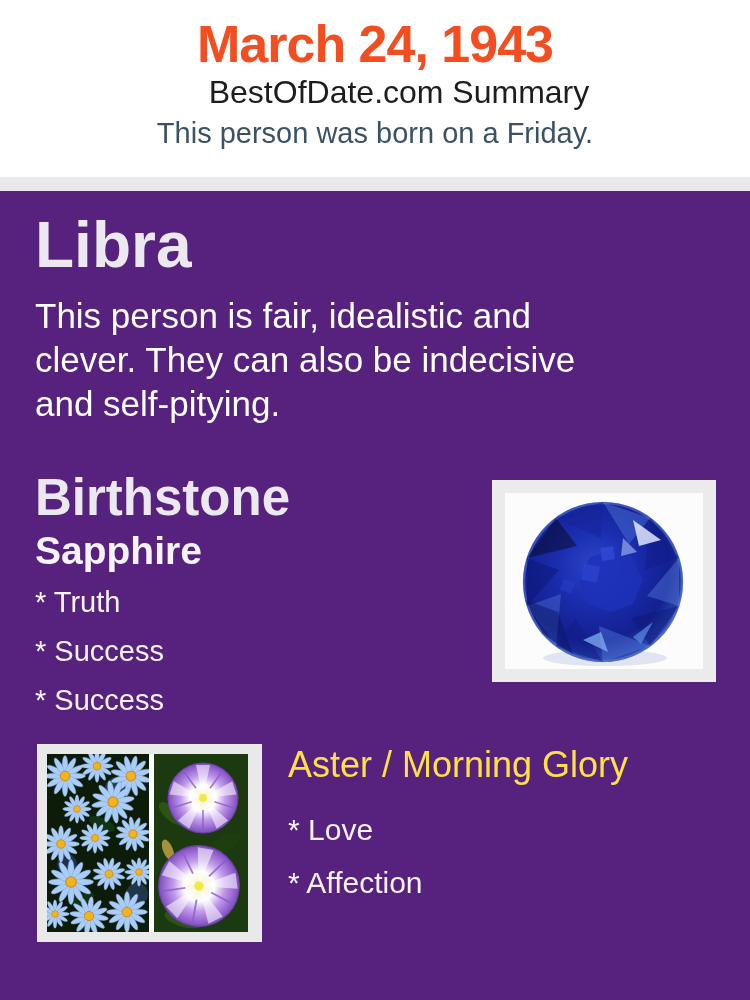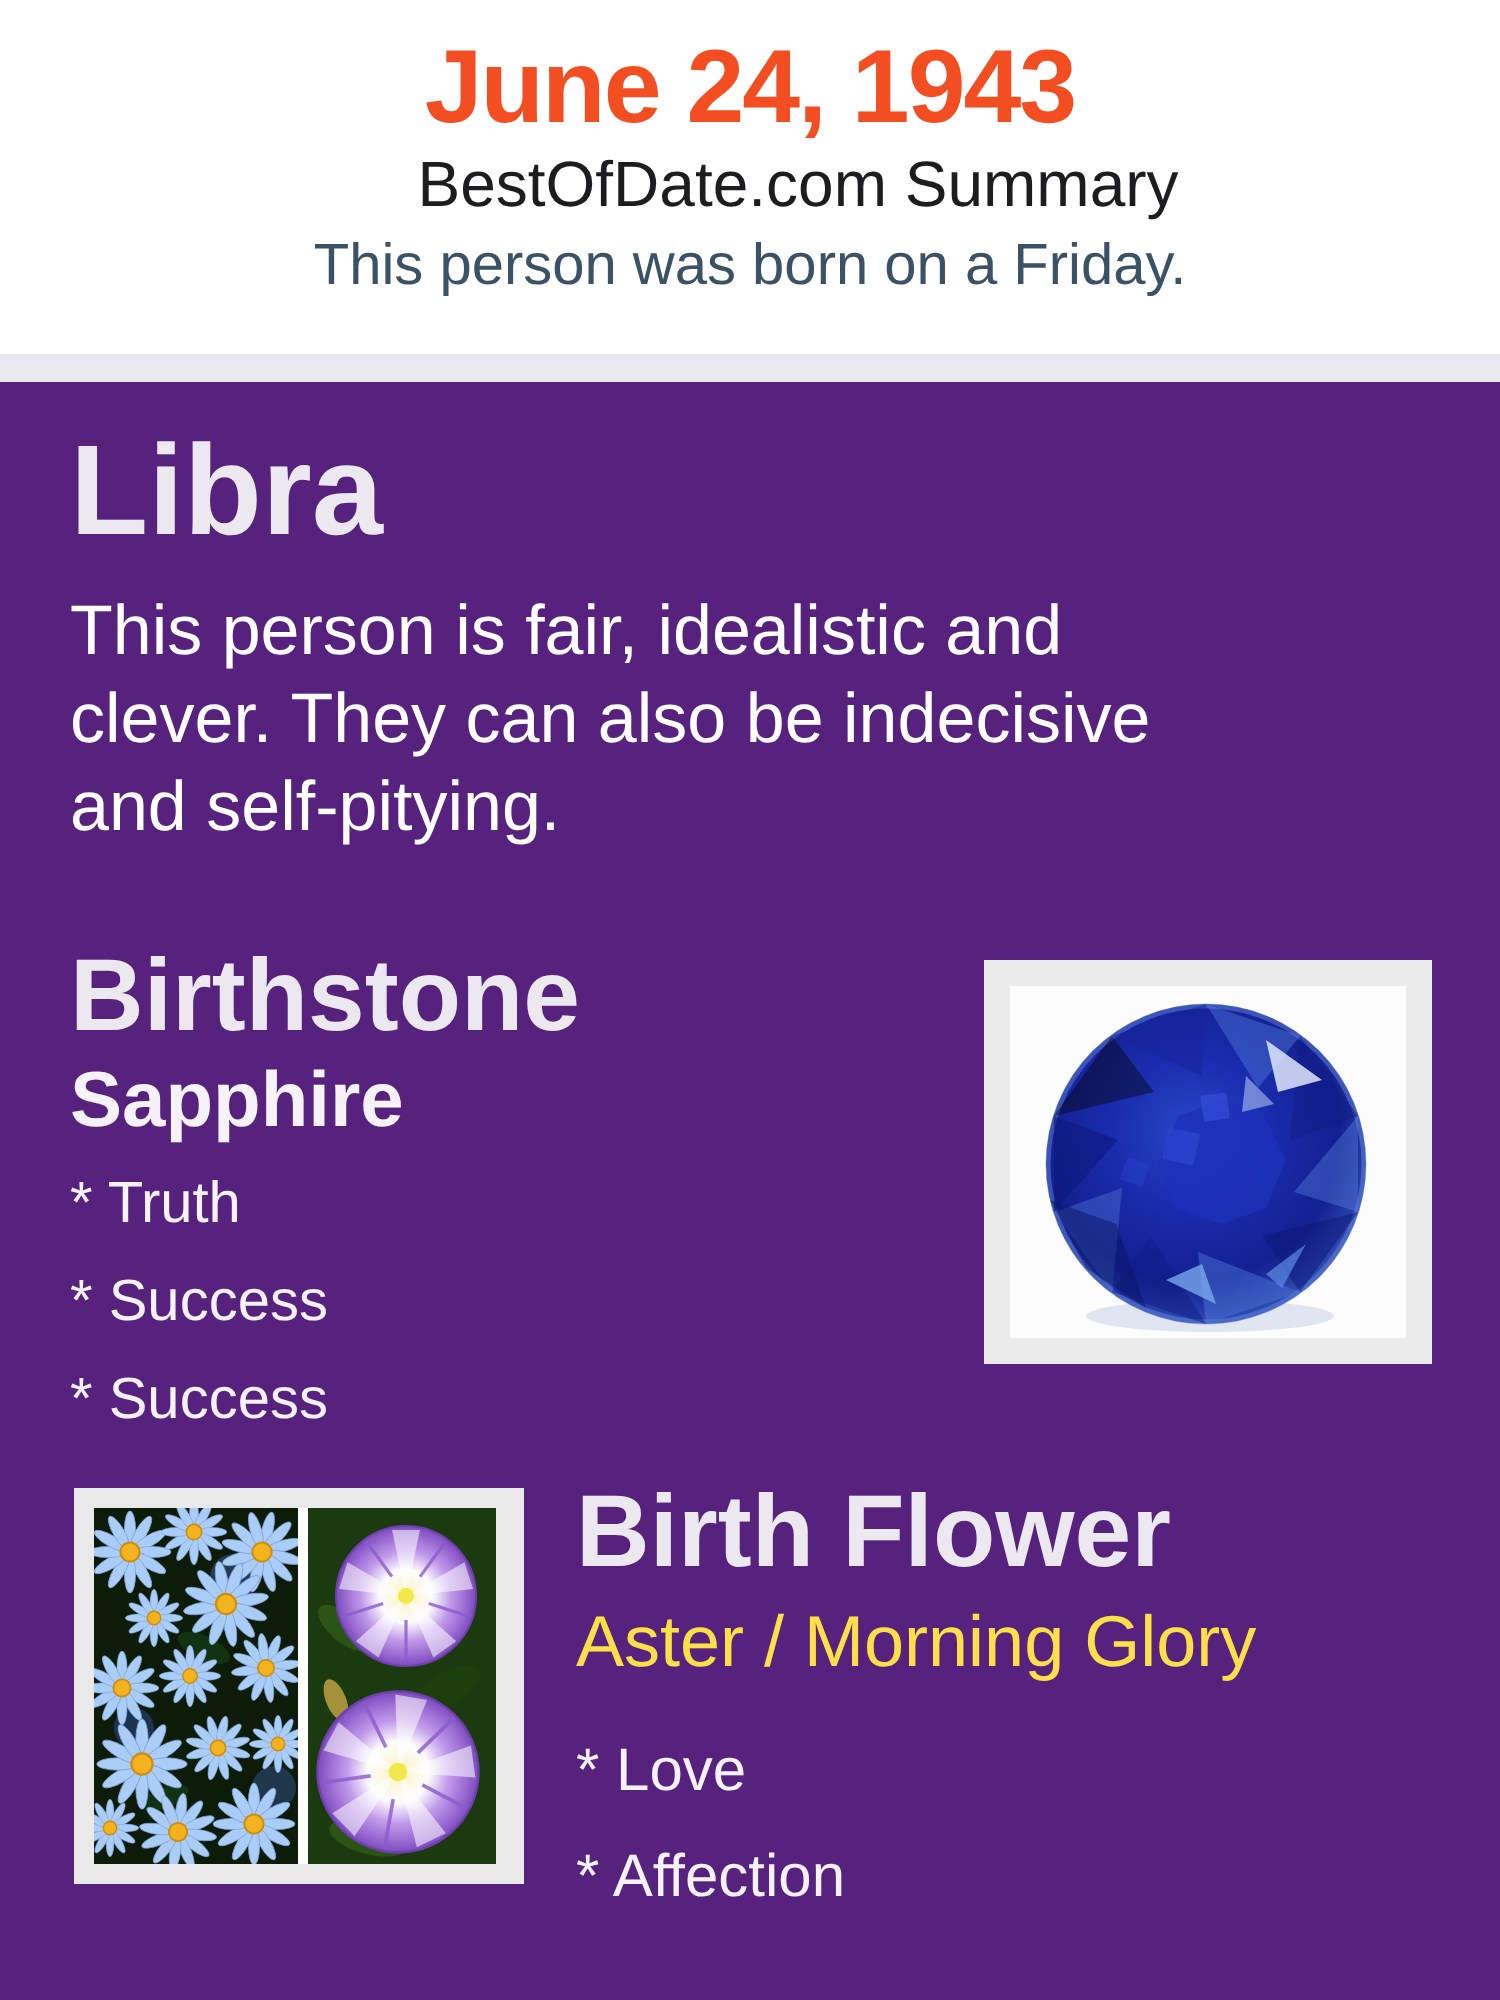--- a/index.html
+++ b/index.html
@@ -50,21 +50,21 @@
   .flower-name{margin-top:6px;font-size:36px;line-height:1.15;color:#fde047;}
   .birthflower .trait.first{margin-top:28px;}
   .birthflower .trait{font-size:30px;margin-top:20px;}
 </style>
 </head>
 <body>
 
 <div class="page">
 
   <header class="header">
-    <h1 class="date-title">June 24, 1943</h1>
+    <h1 class="date-title">March 24, 1943</h1>
     <div class="subtitle">BestOfDate.com Summary</div>
     <div class="born-note">This person was born on a Friday.</div>
   </header>
   <div class="divider"></div>
 
   <section class="zodiac">
     <h2 class="zodiac-name">Libra</h2>
     <p class="zodiac-desc">This person is fair, idealistic and clever. They can also be indecisive and self-pitying.</p>
   </section>
 
@@ -197,19 +197,18 @@
       <ellipse cx="18" cy="60" rx="16" ry="7" fill="#2c5515" transform="rotate(40 18 60)"></ellipse>
       <ellipse cx="70" cy="90" rx="18" ry="8" fill="#1d3f0d" transform="rotate(-30 70 90)"></ellipse>
       <ellipse cx="30" cy="165" rx="20" ry="8" fill="#2c5515" transform="rotate(15 30 165)"></ellipse>
       <ellipse cx="14" cy="96" rx="5" ry="11" fill="#a5913c" transform="rotate(-22 14 96)"></ellipse>
       <use href="#mgf" transform="translate(49,44)"></use>
       <use href="#mgf" transform="translate(45,132) scale(1.15) rotate(10)"></use>
     </svg>
   </div>
 
   <section class="birthflower">
-    <h2 class="section-title">Birth Flower</h2>
     <div class="flower-name">Aster / Morning Glory</div>
     <div class="trait first">* Love</div>
     <div class="trait">* Affection</div>
   </section>
 
 </div>
 
 </body></html>

